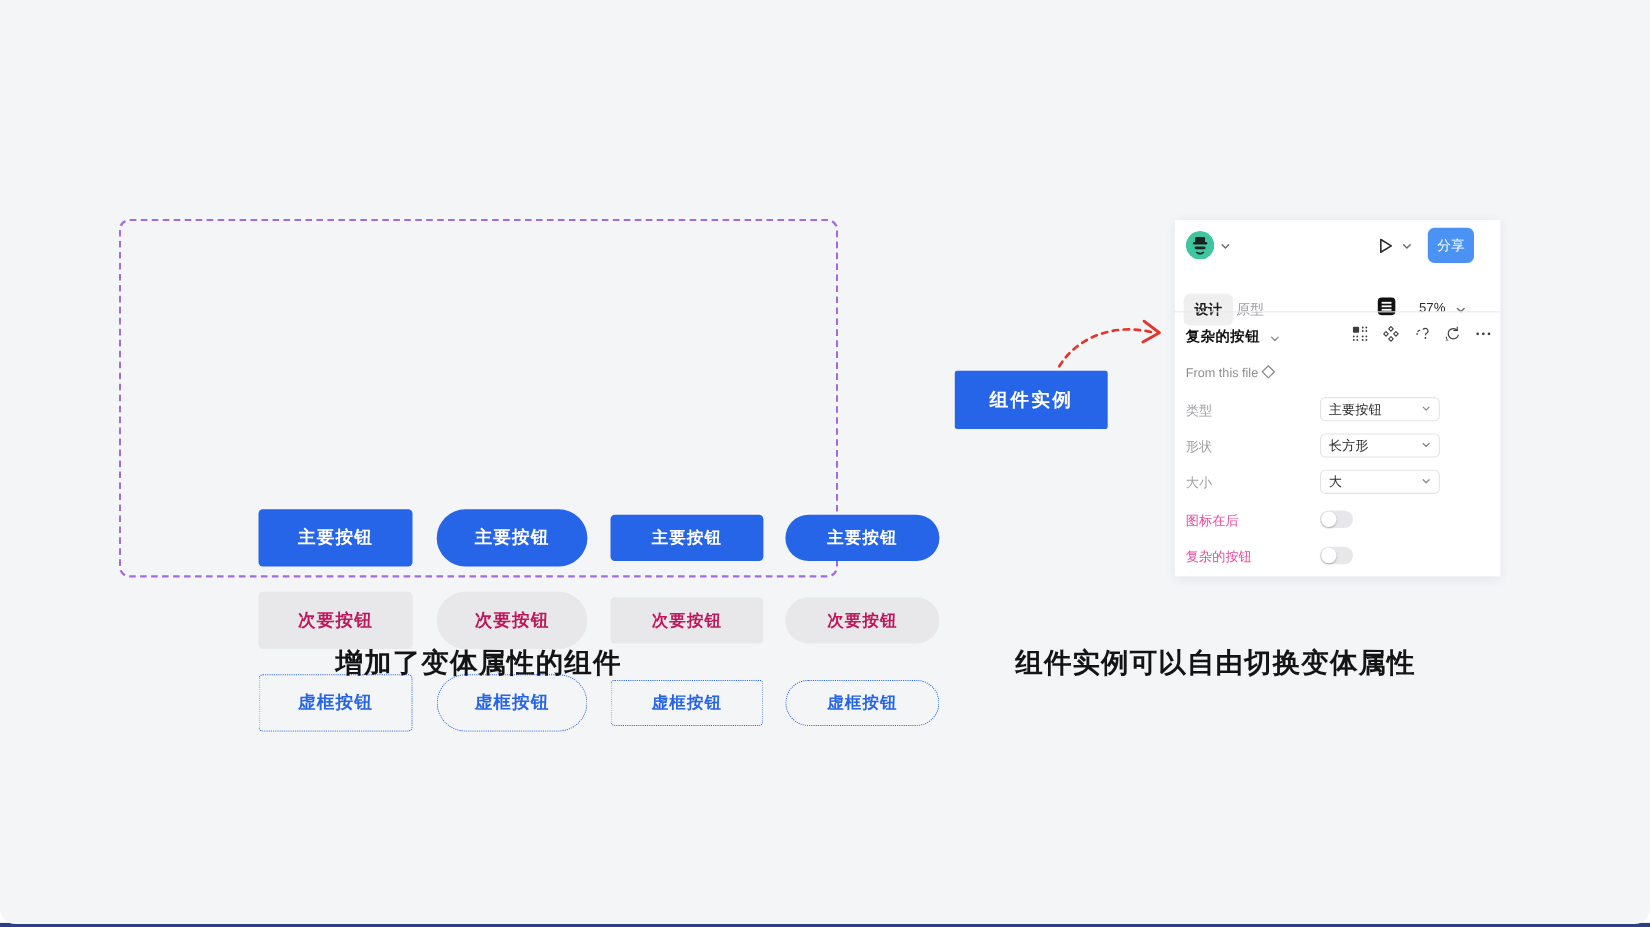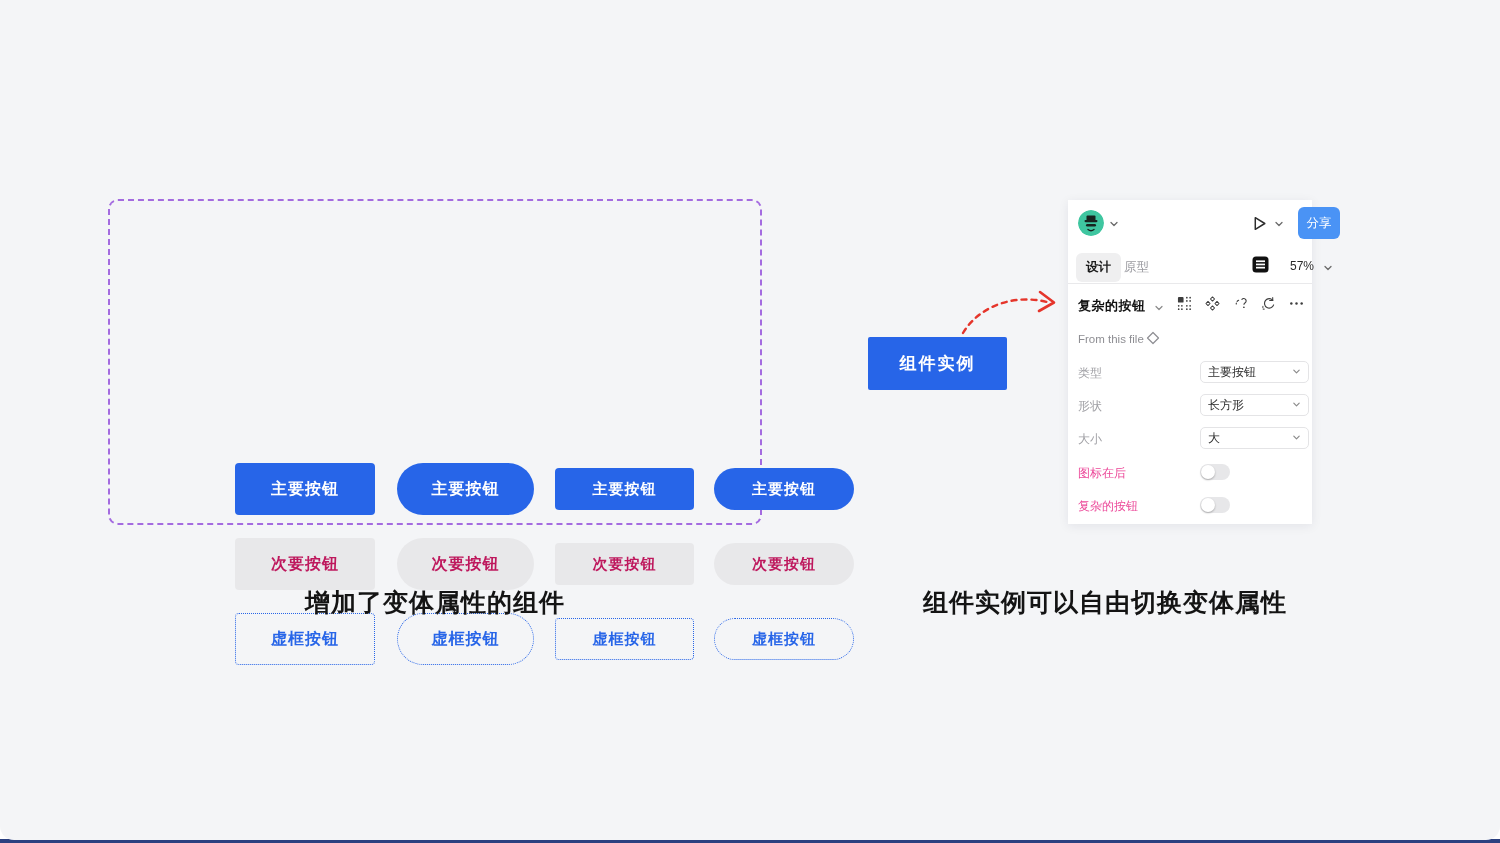--- a/index.html
+++ b/index.html
@@ -35,32 +35,32 @@
 
   
   .instance-btn { position: absolute; left: 868px; top: 337px; width: 139px; height: 53px;
     background: #2765E8; color: #fff; border-radius: 2px; display: flex; align-items: center;
     justify-content: center; font-size: 17px; font-weight: 600; letter-spacing: 2px; }
 
   
   .arrow-svg { position: absolute; left: 850px; top: 270px; pointer-events: none; }
 
   
-  .figma-panel { position: absolute; left: 1068px; top: 200px; width: 244px; height: 324px;
+  .figma-panel { position: absolute; left: 1068px; top: 200px; width: 296px; height: 324px;
     background: #ffffff; box-shadow: 0 2px 10px rgba(20,30,60,0.08); font-size: 12px; color: #333; }
   .fp-row1 { position: absolute; left: 0; top: 0; width: 100%; height: 46px; }
   .avatar { position: absolute; left: 10px; top: 10px; width: 26px; height: 26px; border-radius: 50%; overflow: hidden; }
   .chev { display: inline-block; }
   .av-chev { position: absolute; left: 41px; top: 18px; }
   .play-icon { position: absolute; left: 182px; top: 14px; }
   .play-chev { position: absolute; left: 206px; top: 18px; }
   .share-btn { position: absolute; left: 230px; top: 7px; width: 42px; height: 32px; background: #4A93F5;
     border-radius: 6px; color: #fff; display: flex; align-items: center; justify-content: center;
     font-size: 12.5px; font-weight: 500; }
-  .fp-row2 { position: absolute; left: 0; top: 50px; width: 100%; height: 37px; text-decoration: underline; }
+  .fp-row2 { position: absolute; left: 0; top: 64px; width: 100%; height: 37px; text-decoration: underline; }
   .tab-design { position: absolute; left: 8px; top: 3px; background: #EFEFF0; border-radius: 6px;
     padding: 6px 10px; font-size: 12.5px; font-weight: 700; color: #1C1C1C; }
   .tab-proto { position: absolute; left: 56px; top: 9px; font-size: 12.5px; font-weight: 500; color: #9A9AA0; }
   .dev-icon { position: absolute; left: 184px; top: 6px; }
   .zoom-val { position: absolute; left: 222px; top: 9px; font-size: 12px; color: #2a2a2a; }
   .zoom-chev { position: absolute; left: 255px; top: 12px; }
   .fp-divider { position: absolute; left: 0; top: 83px; width: 100%; height: 1px; background: #E9E9EB; }
   .comp-row { position: absolute; left: 0; top: 95px; width: 100%; height: 22px; }
   .comp-name { position: absolute; left: 10px; top: 2px; font-size: 13px; font-weight: 700; color: #111; letter-spacing: 0.5px; }
   .comp-chev { position: absolute; left: 86px; top: 7px; }

